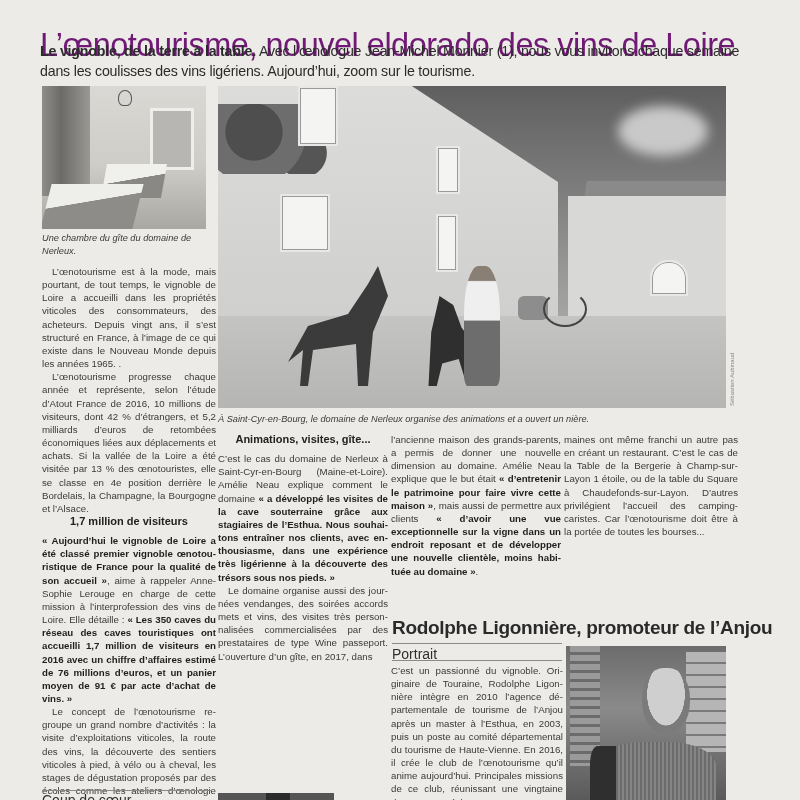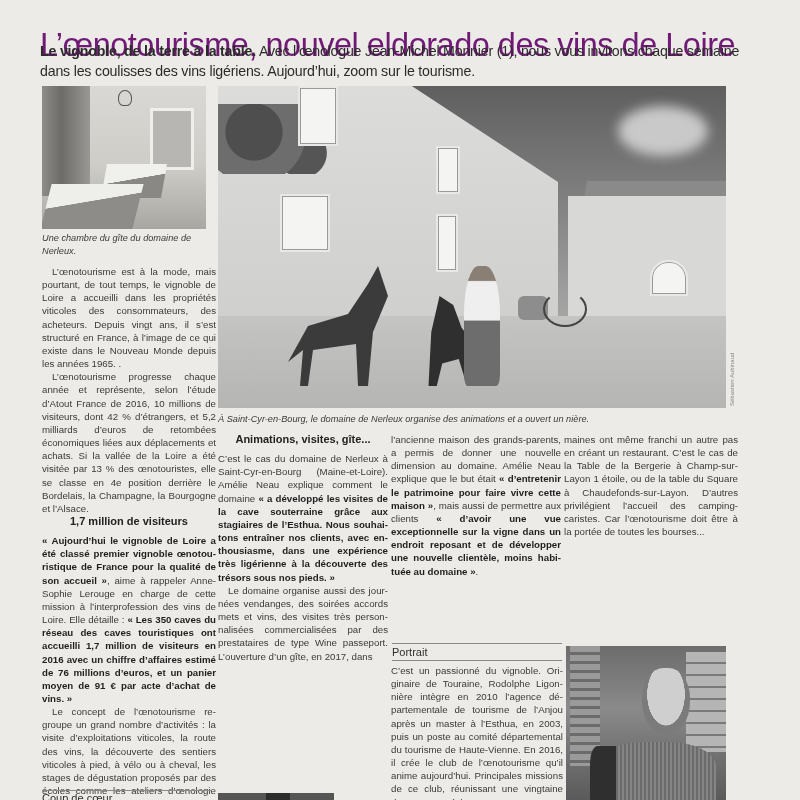--- a/index.html
+++ b/index.html
@@ -98,21 +98,21 @@
   .c3 { left: 391px; top: 433px; width: 170px; }
   .c4 { left: 564px; top: 433px; width: 174px; }
 
   .h2 {
     position:absolute; font-size: 19px; color:#2a2a2a; letter-spacing:-0.3px; white-space:nowrap;
   }
   .h2-rodolphe { left: 392px; top: 617px; }
   .h2-loups { left: 40px; top: 764px; }
 
   .rule { position:absolute; height:1px; background:#8a8a8a; }
-  .kicker { position:absolute; font-size: 11px; color:#2f2f2f; }
+  .kicker { position:absolute; font-size: 14px; color:#2f2f2f; }
   .k-portrait { left: 392px; top: 646px; }
   .k-coup { left: 42px; top: 792px; }
   .c5 { left: 391px; top: 664px; width: 172px; }
 </style>
 </head>
 <body>
 
 <div class="page">
 
   <h1 class="headline">L’œnotourisme, nouvel eldorado des vins de Loire</h1>
@@ -165,20 +165,21 @@
 
   <div class="col c3">
     <p><span>l’ancienne maison des grands-pa­rents, a permis de donner une nou­velle dimension au domaine. Amélie Neau explique que le but était </span><b>« d’en­tretenir le patrimoine pour faire vivre cette maison »</b><span>, mais aussi de per­mettre aux clients </span><b>« d’avoir une vue exceptionnelle sur la vigne dans un endroit reposant et de développer une nouvelle clientèle, moins habi­tuée au domaine »</b><span>.</span></p>
   </div>
 
   <div class="col c4">
     <p>maines ont même franchi un autre pas en créant un restaurant. C’est le cas de la Table de la Bergerie à Champ-sur-Layon 1 étoile, ou de la table du Square à Chaudefonds-sur-Layon. D’autres privilégient l’accueil des camping-caristes. Car l’œnotou­risme doit être à la portée de toutes les bourses...</p>
     <div class="gap"></div>
   </div>
 
+  <h2 class="h2 h2-rodolphe">Rodolphe Ligonnière, promoteur de l’Anjou</h2>
   <div class="rule" style="left:392px;top:643px;width:170px;"></div>
   <div class="kicker k-portrait">Portrait</div>
   <div class="rule" style="left:392px;top:660px;width:170px;"></div>
   <div class="col c5">C’est un passionné du vignoble. Ori­ginaire de Touraine, Rodolphe Ligon­nière intègre en 2010 l’agence dé­partementale de tourisme de l’Anjou après un master à l’Esthua, en 2003, puis un poste au comité départe­mental du tourisme de Haute-Vienne. En 2016, il crée le club de l’œnotou­risme qu’il anime aujourd’hui. Princi­pales missions de ce club, réunissant une vingtaine d’acteurs : échanger et mettre en relation étroite les acteurs</div>
 
   <div class="photo photo-portrait">
     <div class="bldg-l"></div>
     <div class="bldg-r"></div>
     <div class="shirt"></div>
     <div class="jacket"></div>

